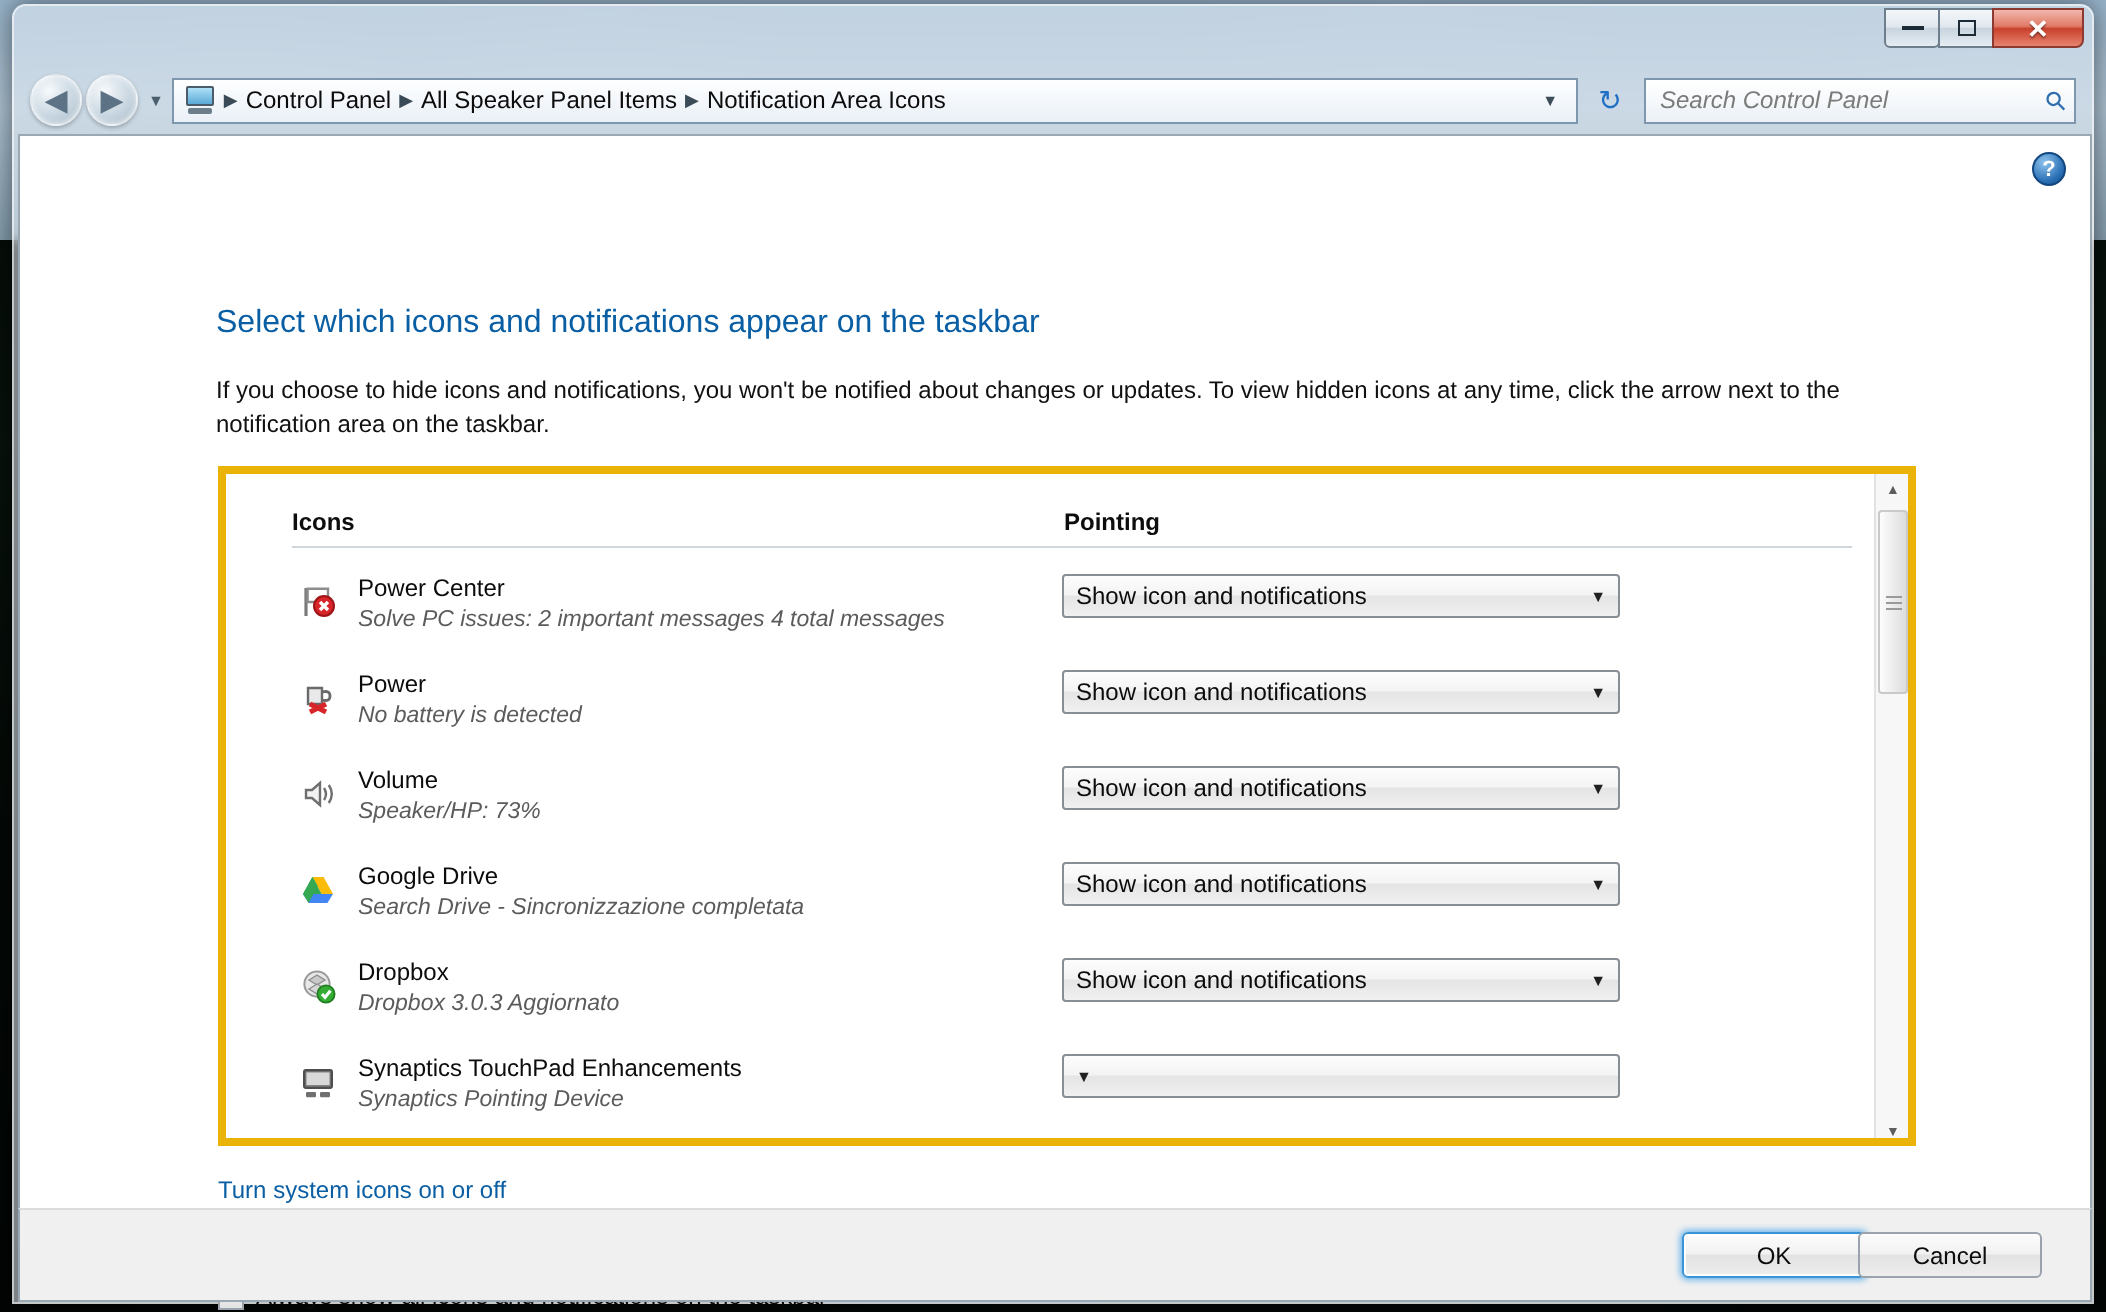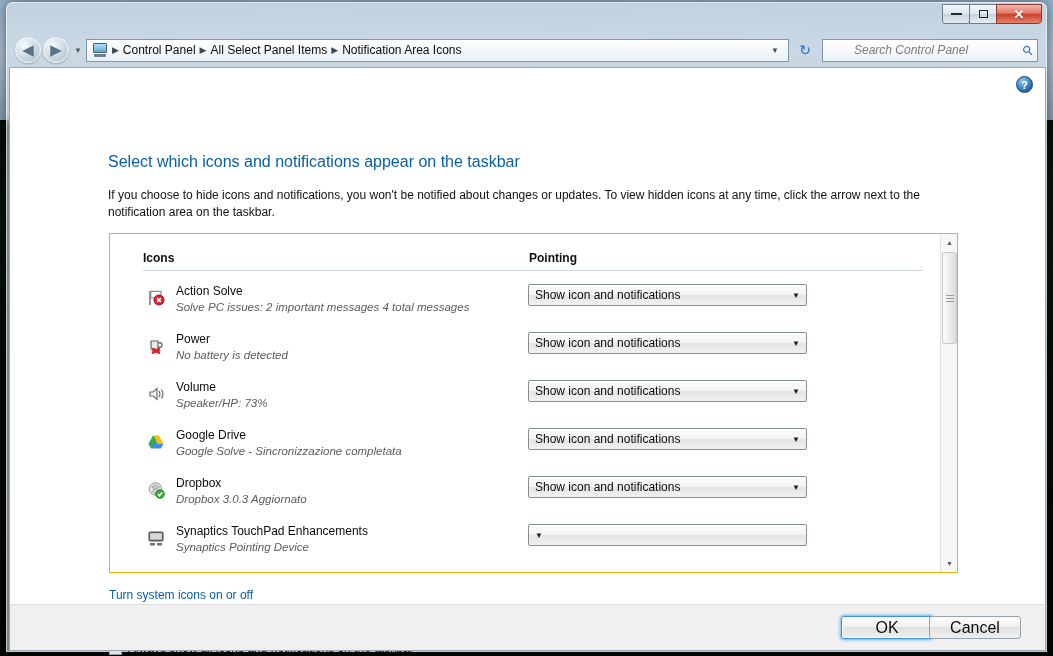--- a/index.html
+++ b/index.html
@@ -103,21 +103,21 @@
     width: 22px; height: 22px; margin-right: 6px; flex:none;
     display:flex; align-items:center; justify-content:center;
     color: #1f6fc4; font-size: 14px; cursor: default;
   }
   #searchbox {
     width: 216px; height: 23px; flex: none;
     background: linear-gradient(180deg,#ffffff 0%, #f5f8fb 55%, #eaf0f6 100%);
     border: 1px solid #7f97ac;
     display:flex; align-items:center; padding: 0 4px 0 7px;
   }
-  #searchbox .ph { flex:1; font-style: italic; font-size: 12px; color: #7b7b7b; margin-left: 24px; }
+  #searchbox .ph { flex:1; font-style: italic; font-size: 12px; color: #7b7b7b; }
   .mag { color:#2f6fae; font-size: 13px; transform: rotate(-45deg); }
 
   
   #client {
     position: absolute; left: 2px; top: 64px; width: 1037px; height: 584px;
     background: #ffffff;
     border: 1px solid #9aa8b4;
     border-bottom: none;
   }
   #helpicon {
@@ -134,21 +134,21 @@
     font-size: 16px; color: #0a5fa4;
   }
   #page-desc {
     position: absolute; left: 98px; top: 119px; width: 834px;
     font-size: 12px; color: #111; line-height: 17px;
   }
 
   
   #listpanel {
     position: absolute; left: 99px; top: 165px; width: 849px; height: 340px;
-    border: 1px solid #eab308; background: #fff;
+    border: 4px solid #eab308; background: #fff;
     overflow: hidden;
   }
   #listinner { position:absolute; left:0; top:0; width: 831px; height: 100%; }
   .col-head {
     position: absolute; top: 17px; font-size: 12px; font-weight: bold; color:#0d0d0d;
   }
   .col-head.icons { left: 33px; }
   .col-head.behav { left: 419px; }
   .head-rule {
     position: absolute; left: 33px; top: 36px; width: 780px; height: 1px; background:#cfd6dc;
@@ -199,21 +199,21 @@
   
   #footer {
     position: absolute; left: 2px; bottom: 0; width: 1037px; height: 47px;
     background: #f0f0f0;
     border: 1px solid #9aa8b4; border-top: 1px solid #dcdcdc;
   }
   .dlgbtn {
     position: absolute; top: 11px; height: 23px; width: 92px;
     border: 1px solid #9aa3ac; border-radius: 3px;
     background: linear-gradient(180deg,#fcfcfc 0%, #f1f1f1 48%, #e2e2e2 50%, #eeeeee 100%);
-    font-size: 16px; color:#0c0c0c;
+    font-size: 12px; color:#0c0c0c;
     display:flex; align-items:center; justify-content:center; cursor: default;
   }
   #okbtn { right: 112px; border-color:#3c93d6;
            box-shadow: 0 0 3px 1px rgba(80,170,235,.85), inset 0 0 0 1px #ffffff; }
   #cancelbtn { right: 24px; }
 </style>
 </head>
 <body>
 
 <div id="desktop">
@@ -244,21 +244,21 @@
     <span class="navchev">▼</span>
 
     <div id="crumbbar">
       <span class="pc-icon">
         <span class="scr"></span>
           <span class="base"></span>
       </span>
       <span class="crumb-sep">▶</span>
       <span class="crumb">Control Panel</span>
       <span class="crumb-sep">▶</span>
-      <span class="crumb">All Select Panel Items</span>
+      <span class="crumb">All Speaker Panel Items</span>
       <span class="crumb-sep">▶</span>
       <span class="crumb">Notification Area Icons</span>
       <span class="crumb-drop">▼</span>
     </div>
 
     <div class="refreshbtn">
       <span>↻</span>
     </div>
 
     <div id="searchbox">
@@ -284,21 +284,21 @@
 
         <div class="row" style="top:46px">
           <span class="ico">
             <svg width="20" height="20" viewBox="0 0 20 20">
               <path d="M4 3 L4 17" stroke="#7a7a7a" stroke-width="1.6" fill="none"></path>
               <path d="M4.8 3.4 H15 V10 H4.8 Z" fill="#ffffff" stroke="#8d8d8d" stroke-width="1.2"></path>
               <circle cx="13" cy="12" r="5" fill="#d8252a" stroke="#9e1417" stroke-width="1"></circle>
               <path d="M11 10 L15 14 M15 10 L11 14" stroke="#fff" stroke-width="1.7"></path>
             </svg>
           </span>
-          <span class="name">Action Solve</span>
+          <span class="name">Power Center</span>
           <span class="sub">Solve PC issues: 2 important messages  4 total messages</span>
           <div class="combo">
             <span class="val">Show icon and notifications</span>
             <span class="arrow">▼</span>
           </div>
         </div>
 
         <div class="row" style="top:94px">
           <span class="ico">
             <svg width="20" height="20" viewBox="0 0 20 20">
@@ -334,21 +334,21 @@
         <div class="row" style="top:190px">
           <span class="ico">
             <svg width="20" height="20" viewBox="0 0 20 20">
               <path d="M7.2 3.5 L12.8 3.5 L17.5 12 L11.8 12 Z" fill="#fbbc05"></path>
               <path d="M7.2 3.5 L11.8 12 L9 16.5 L2.5 12 Z" fill="#34a853"></path>
               <path d="M2.5 12 L17.5 12 L14.7 16.5 L5.3 16.5 Z" fill="#4285f4"></path>
               <path d="M2.5 12 L7.2 3.5 L9.9 8 L5.3 16.5 Z" fill="#34a853"></path>
             </svg>
           </span>
           <span class="name">Google Drive</span>
-          <span class="sub">Google Solve - Sincronizzazione completata</span>
+          <span class="sub">Search Drive - Sincronizzazione completata</span>
           <div class="combo">
             <span class="val">Show icon and notifications</span>
             <span class="arrow">▼</span>
           </div>
         </div>
 
         <div class="row" style="top:238px">
           <span class="ico">
             <svg width="20" height="20" viewBox="0 0 20 20">
               <circle cx="9.5" cy="9" r="6.3" fill="#e8e8e8" stroke="#9a9a9a" stroke-width="1"></circle>

